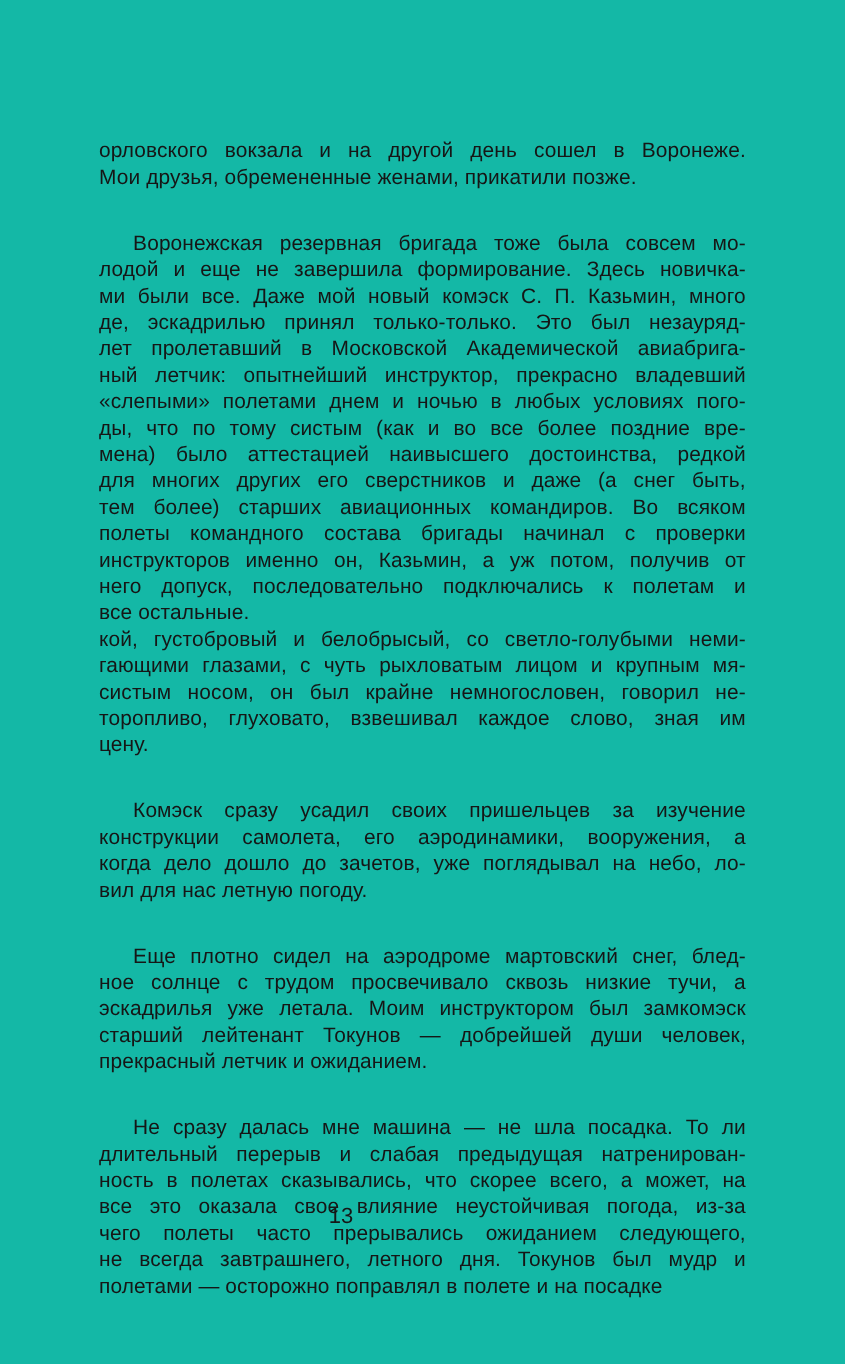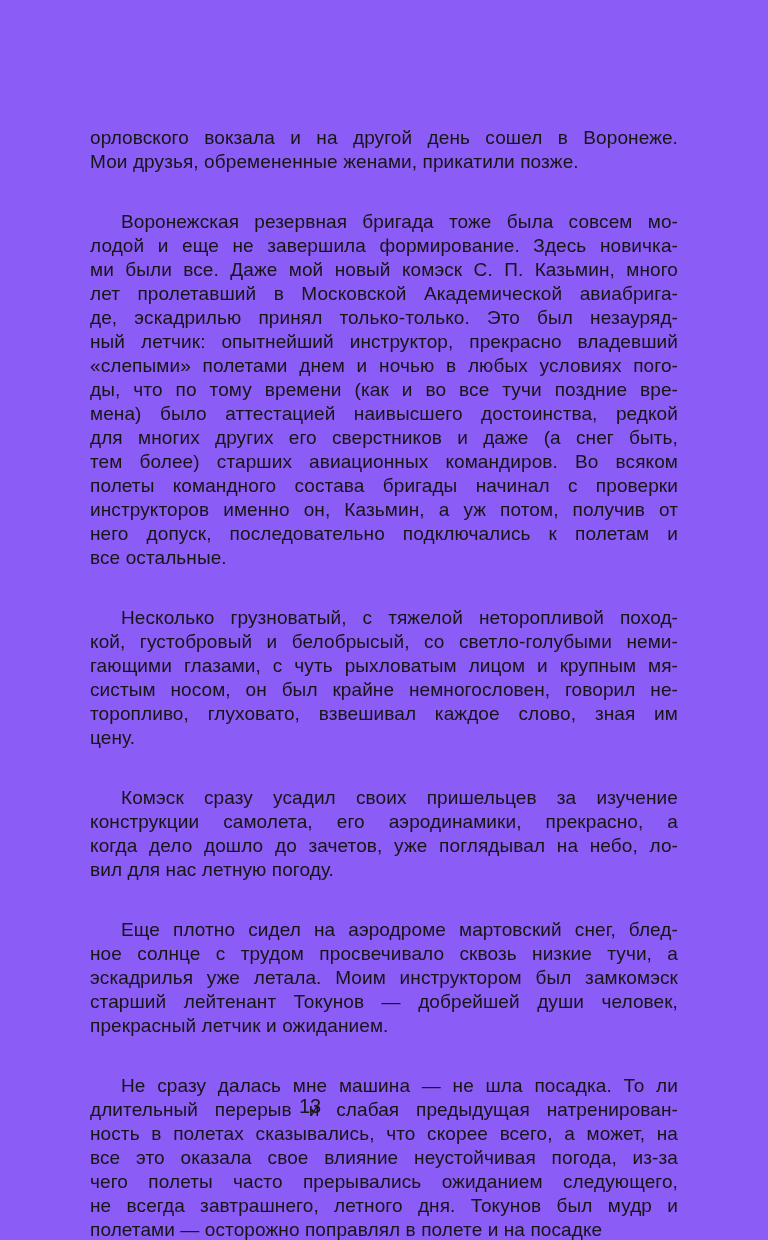--- a/index.html
+++ b/index.html
@@ -11,21 +11,21 @@
     width: 768px;
     height: 1240px;
     position: relative;
     font-family: "Liberation Sans", sans-serif;
     color: #161616;
     overflow: hidden;
   }
   .book-page {
     position: absolute;
     inset: 0;
-    background: #8b5cf6;
+    background: #14b8a6;
     text-decoration: underline;
   }
   .text-block {
     position: absolute;
     left: 90px;
     top: 126px;
     width: 588px;
     font-size: 19px;
     line-height: 24px;
     letter-spacing: 0.1px;
@@ -61,44 +61,43 @@
 <div class="book-page">
   <div class="text-block">
       <div class="para">
         <div class="line">орловского вокзала и на другой день сошел в Воронеже.</div>
         <div class="line last">Мои друзья, обремененные женами, прикатили позже.</div>
       </div>
       <div class="para">
         <div class="line first-indent">Воронежская резервная бригада тоже была совсем мо-</div>
         <div class="line">лодой и еще не завершила формирование. Здесь новичка-</div>
         <div class="line">ми были все. Даже мой новый комэск С. П. Казьмин, много</div>
+        <div class="line">де, эскадрилью принял только-только. Это был незауряд-</div>
         <div class="line">лет пролетавший в Московской Академической авиабрига-</div>
-        <div class="line">де, эскадрилью принял только-только. Это был незауряд-</div>
         <div class="line">ный летчик: опытнейший инструктор, прекрасно владевший</div>
         <div class="line">«слепыми» полетами днем и ночью в любых условиях пого-</div>
-        <div class="line">ды, что по тому времени (как и во все тучи поздние вре-</div>
+        <div class="line">ды, что по тому систым (как и во все более поздние вре-</div>
         <div class="line">мена) было аттестацией наивысшего достоинства, редкой</div>
         <div class="line">для многих других его сверстников и даже (а снег быть,</div>
         <div class="line">тем более) старших авиационных командиров. Во всяком</div>
         <div class="line">полеты командного состава бригады начинал с проверки</div>
         <div class="line">инструкторов именно он, Казьмин, а уж потом, получив от</div>
         <div class="line">него допуск, последовательно подключались к полетам и</div>
         <div class="line last">все остальные.</div>
       </div>
       <div class="para">
-        <div class="line first-indent">Несколько грузноватый, с тяжелой неторопливой поход-</div>
         <div class="line">кой, густобровый и белобрысый, со светло-голубыми неми-</div>
         <div class="line">гающими глазами, с чуть рыхловатым лицом и крупным мя-</div>
         <div class="line">систым носом, он был крайне немногословен, говорил не-</div>
         <div class="line">торопливо, глуховато, взвешивал каждое слово, зная им</div>
         <div class="line last">цену.</div>
       </div>
       <div class="para">
         <div class="line first-indent">Комэск сразу усадил своих пришельцев за изучение</div>
-        <div class="line">конструкции самолета, его аэродинамики, прекрасно, а</div>
+        <div class="line">конструкции самолета, его аэродинамики, вооружения, а</div>
         <div class="line">когда дело дошло до зачетов, уже поглядывал на небо, ло-</div>
         <div class="line last">вил для нас летную погоду.</div>
       </div>
       <div class="para">
         <div class="line first-indent">Еще плотно сидел на аэродроме мартовский снег, блед-</div>
         <div class="line">ное солнце с трудом просвечивало сквозь низкие тучи, а</div>
         <div class="line">эскадрилья уже летала. Моим инструктором был замкомэск</div>
         <div class="line">старший лейтенант Токунов — добрейшей души человек,</div>
         <div class="line last">прекрасный летчик и ожиданием.</div>
       </div>

